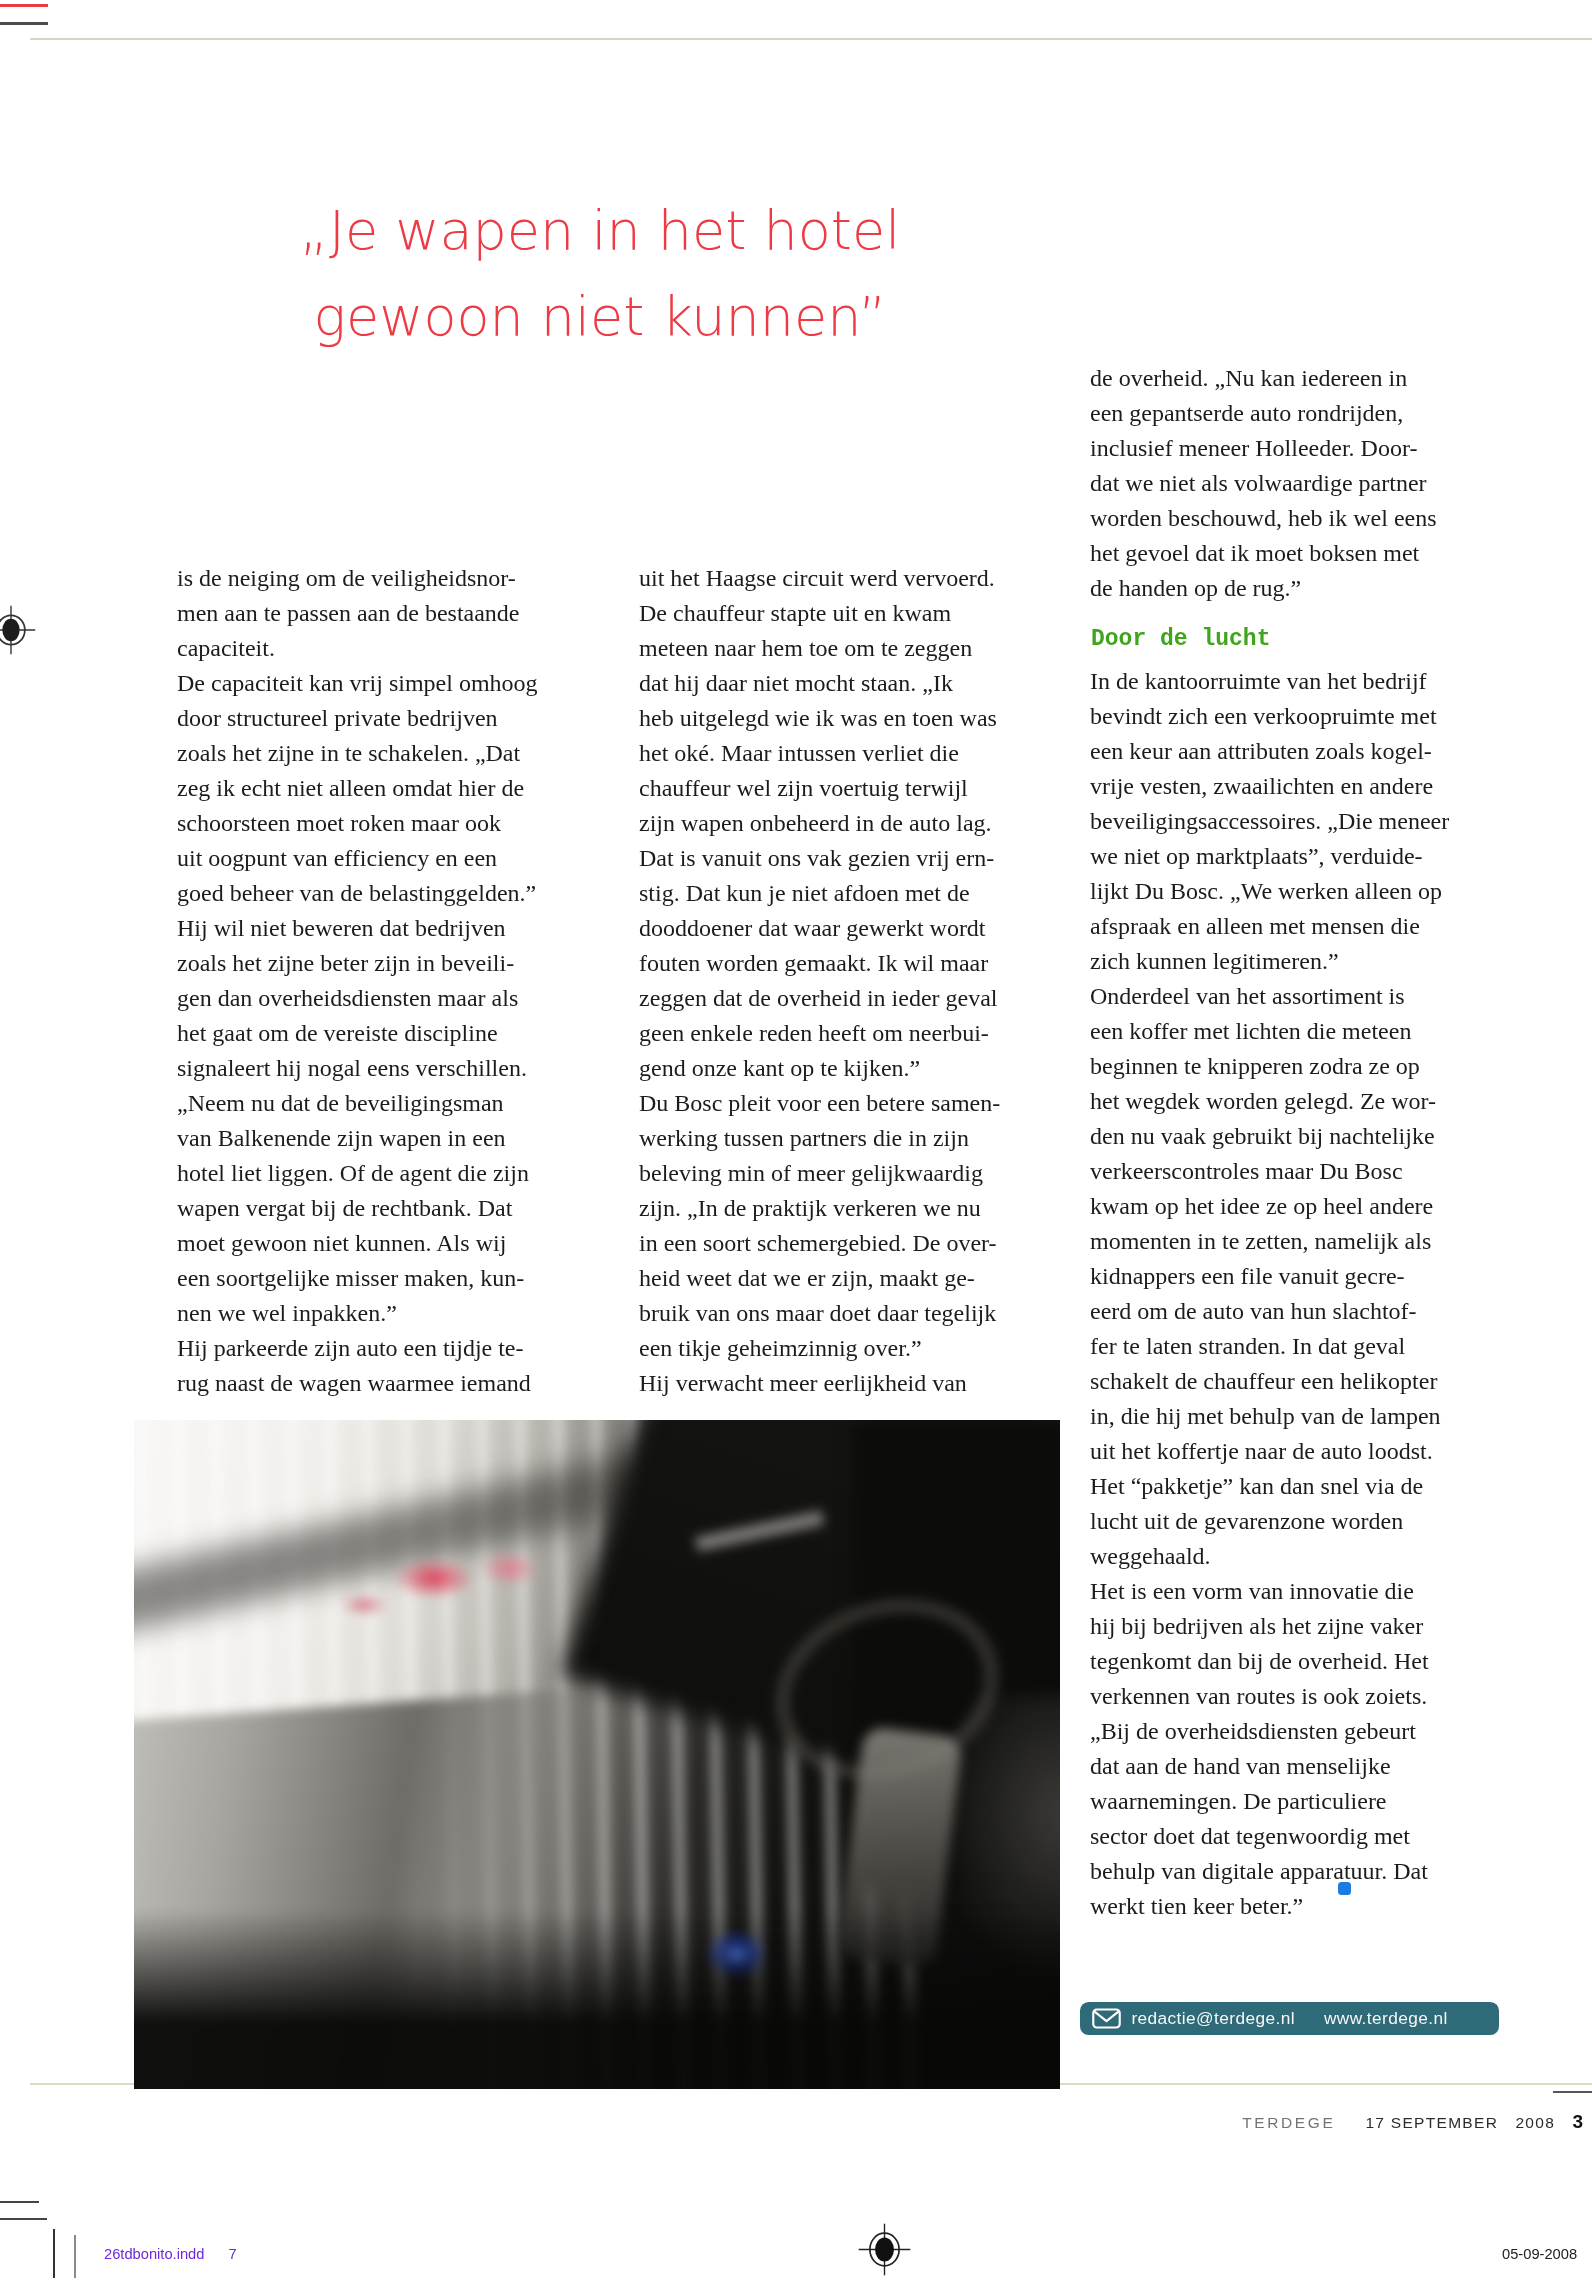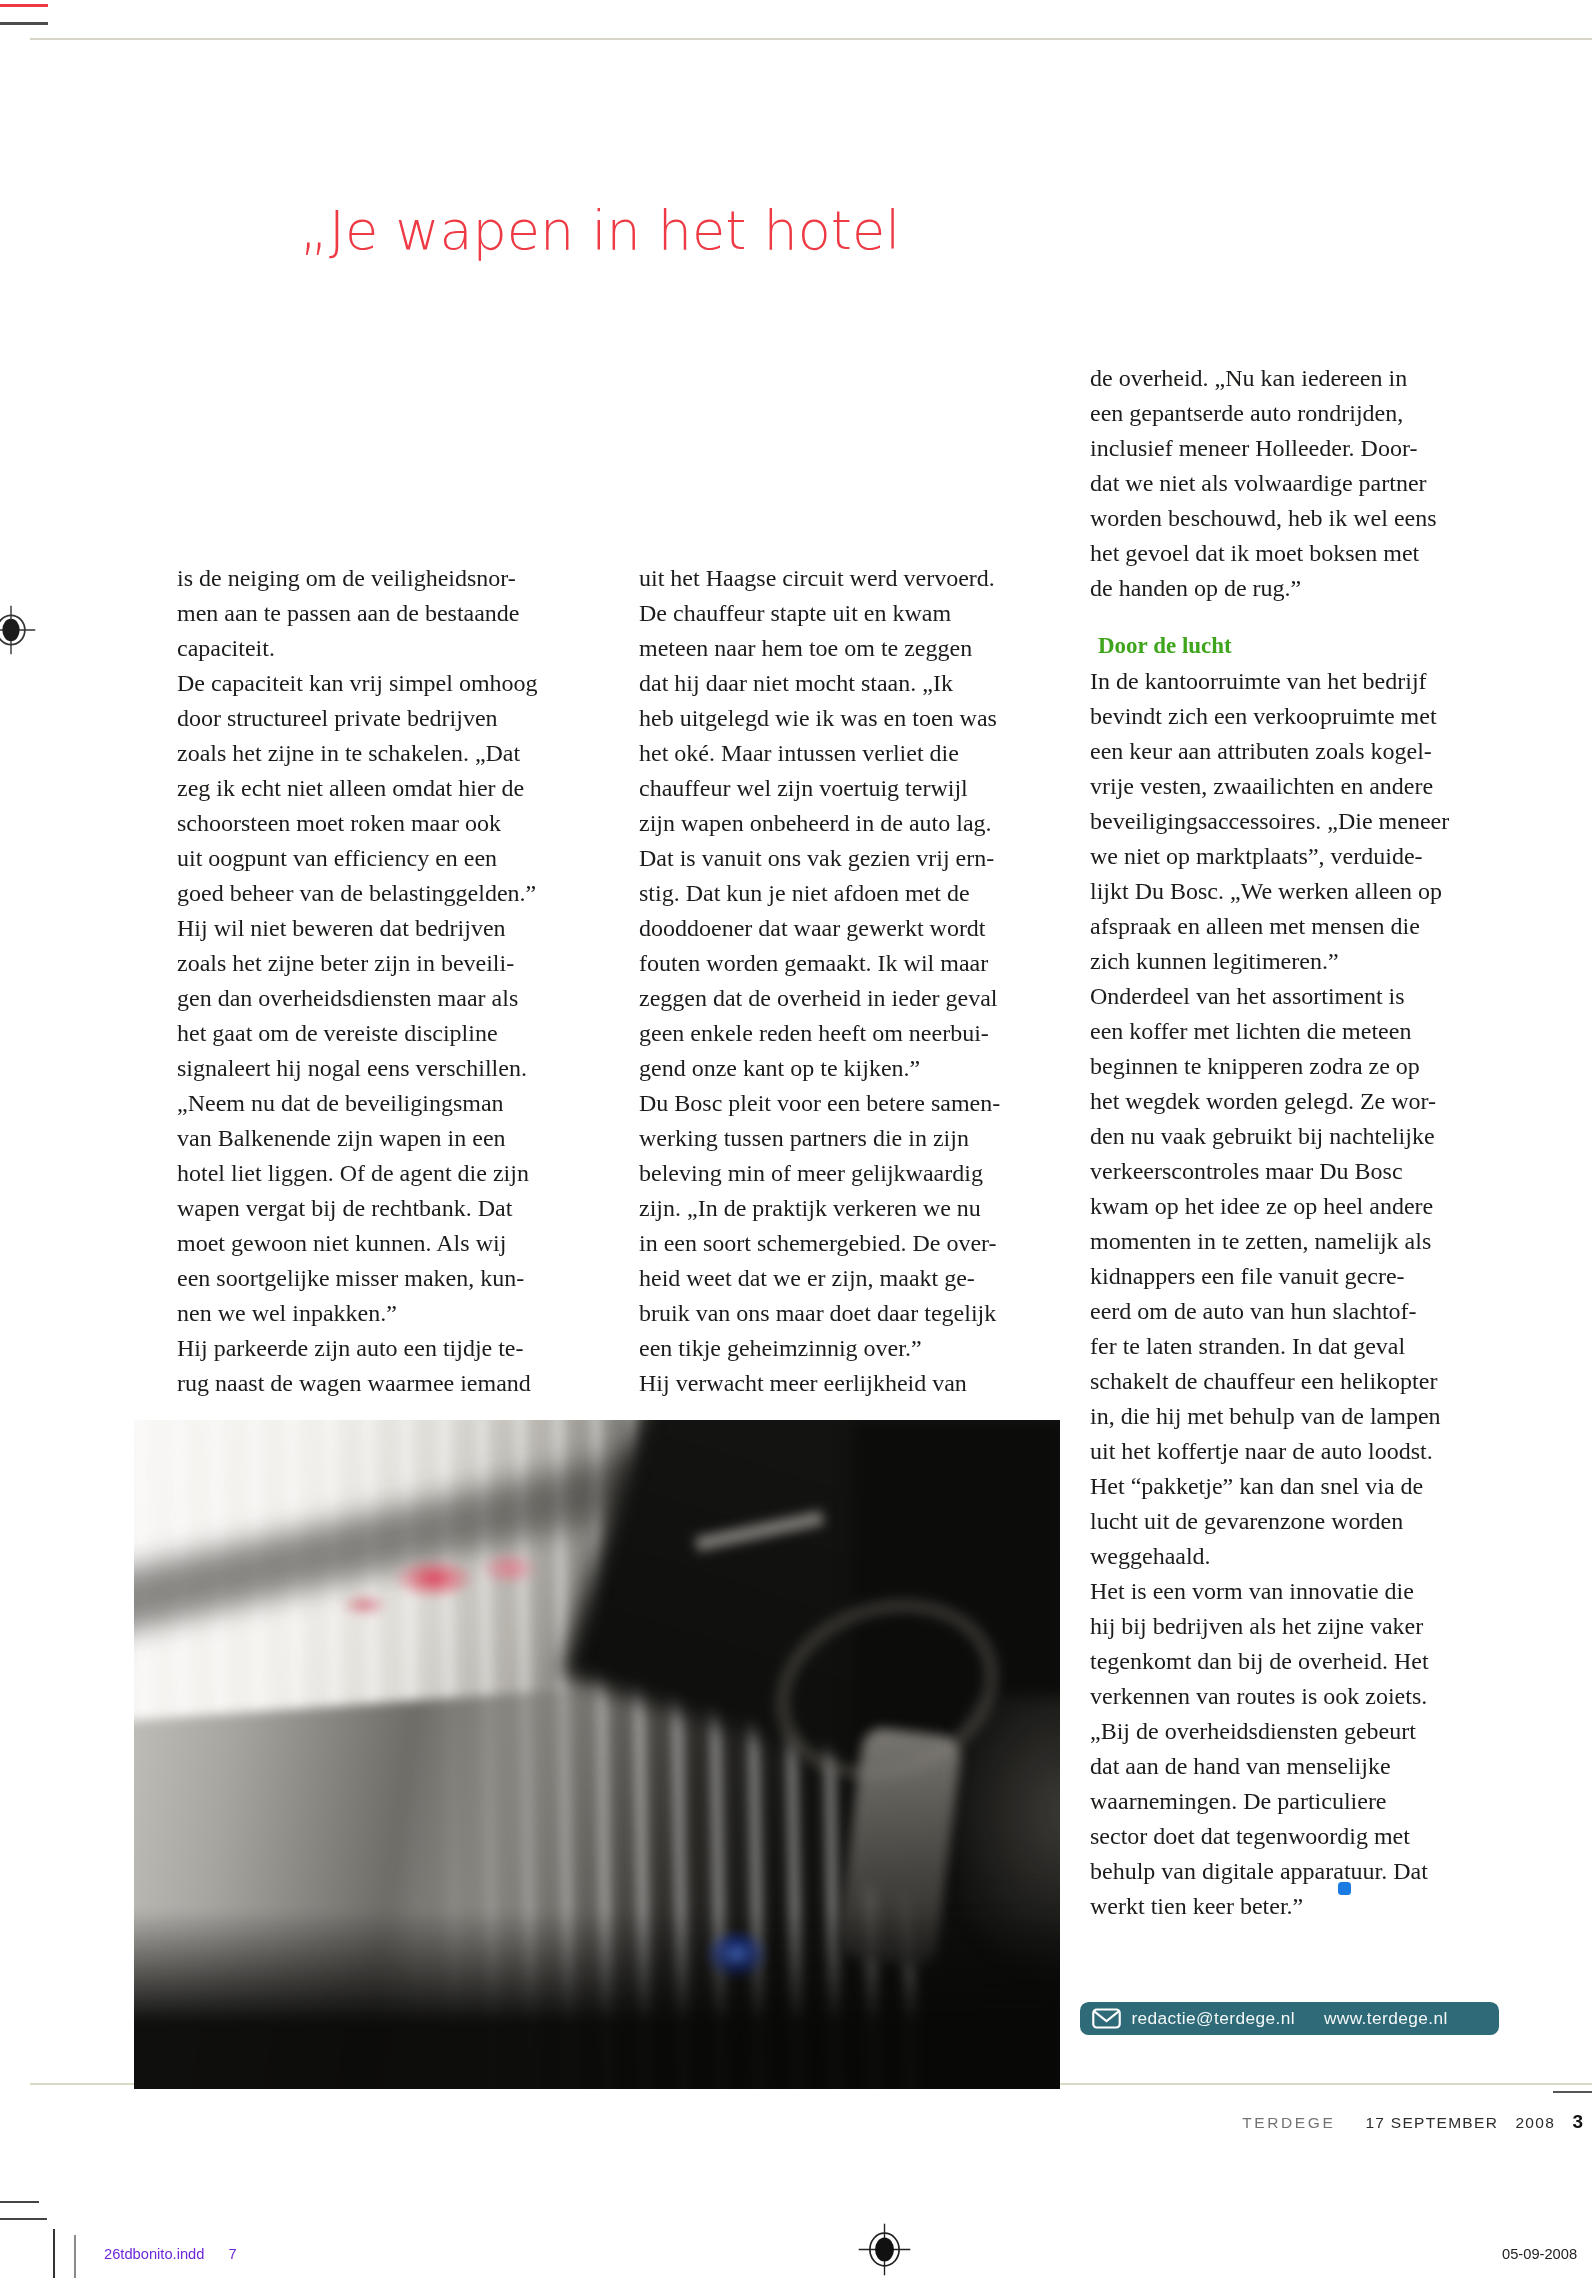--- a/index.html
+++ b/index.html
@@ -19,22 +19,22 @@
          font-family:"DejaVu Sans","Liberation Sans",sans-serif;font-weight:200;
          font-size:54px;line-height:86px;}
 
   
   .col{font-size:24px;line-height:35px;color:#1c1c1a;}
   .col .bl{height:35px;white-space:nowrap;}
   .col1{left:177px;top:561px;width:371px;}
   .col2{left:639px;top:561px;width:371px;}
   .col3a{left:1090px;top:361px;width:380px;}
   .col3b{left:1090px;top:664px;width:380px;}
-  .sec-head{left:1090px;top:625px;font-family:Liberation Serif, serif;
-            font-weight:bold;font-size:23px;color:#3fa51d;margin:8px;}
+  .sec-head{left:1090px;top:625px;font-family:Liberation Mono, monospace;
+            font-weight:bold;font-size:23px;color:#3fa51d;margin:1px;}
   .endmark{left:1338px;top:1882px;width:13px;height:13px;border-radius:3.5px;background:#1a7be2;}
 
   
   .photo{left:134px;top:1420px;width:926px;height:669px;overflow:hidden;background:#0d0d0c;}
   .photo>div{position:absolute;}
   .ph-base{inset:0;background:linear-gradient(100deg,#f8f7f5 0%,#f1efeb 18%,#dddbd5 30%,
            #b3b1aa 40%,#6b6964 50%,#2b2a27 60%,#121210 70%,#0b0b0a 100%);}
   .ph-streaks{left:-69px;top:-52px;width:820px;height:777px;opacity:.85;
       background:repeating-linear-gradient(96deg,rgba(255,255,255,.55) 0 10.4px,rgba(255,255,255,0) 10.4px 38px);
       transform:rotate(-7deg);filter:blur(6px);}
@@ -92,20 +92,21 @@
 </style>
 </head>
 <body>
 
 <div class="abs mark-red"></div>
 <div class="abs mark-dark"></div>
 <div class="abs rule-top"></div>
 
 <div class="abs quote">
     <div class="ql">„Je wapen in het hotel</div>
+    <div class="ql">gewoon niet kunnen”</div>
   </div>
 
 <div class="abs col col1">
     <div class="bl">is de neiging om de veiligheidsnor-</div>
     <div class="bl">men aan te passen aan de bestaande</div>
     <div class="bl">capaciteit.</div>
     <div class="bl">De capaciteit kan vrij simpel omhoog</div>
     <div class="bl">door structureel private bedrijven</div>
     <div class="bl">zoals het zijne in te schakelen. „Dat</div>
     <div class="bl">zeg ik echt niet alleen omdat hier de</div>

